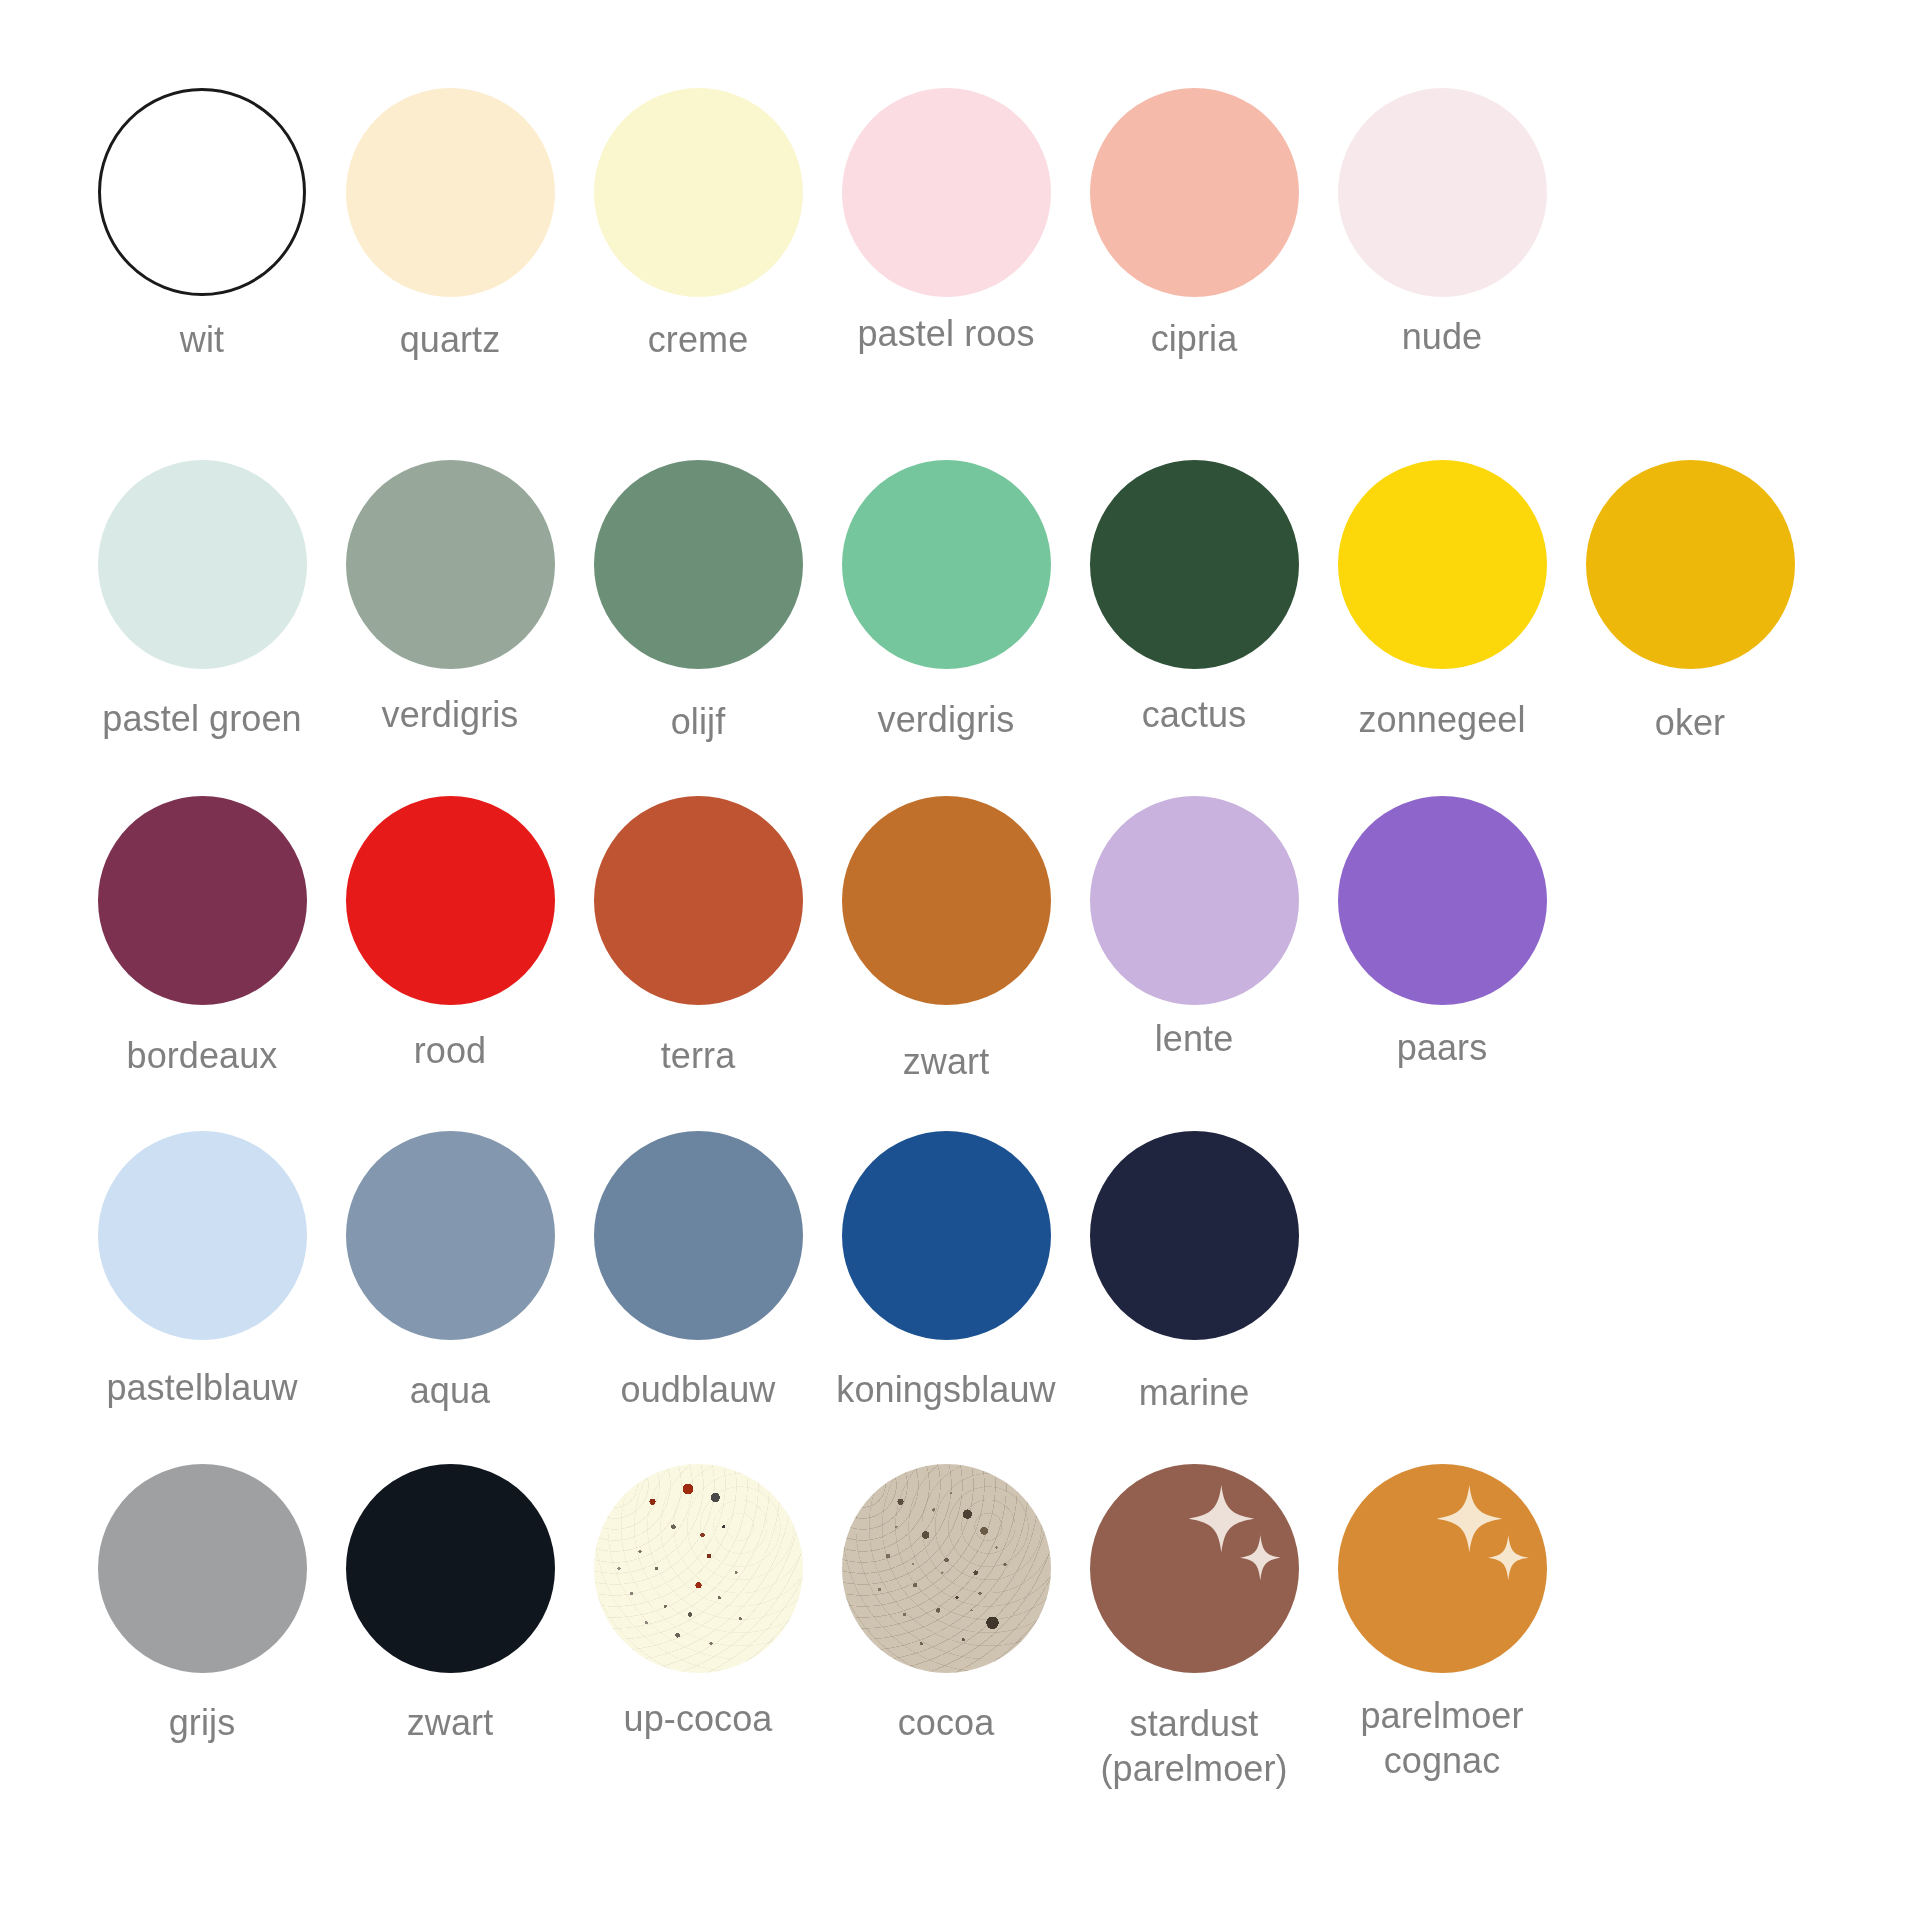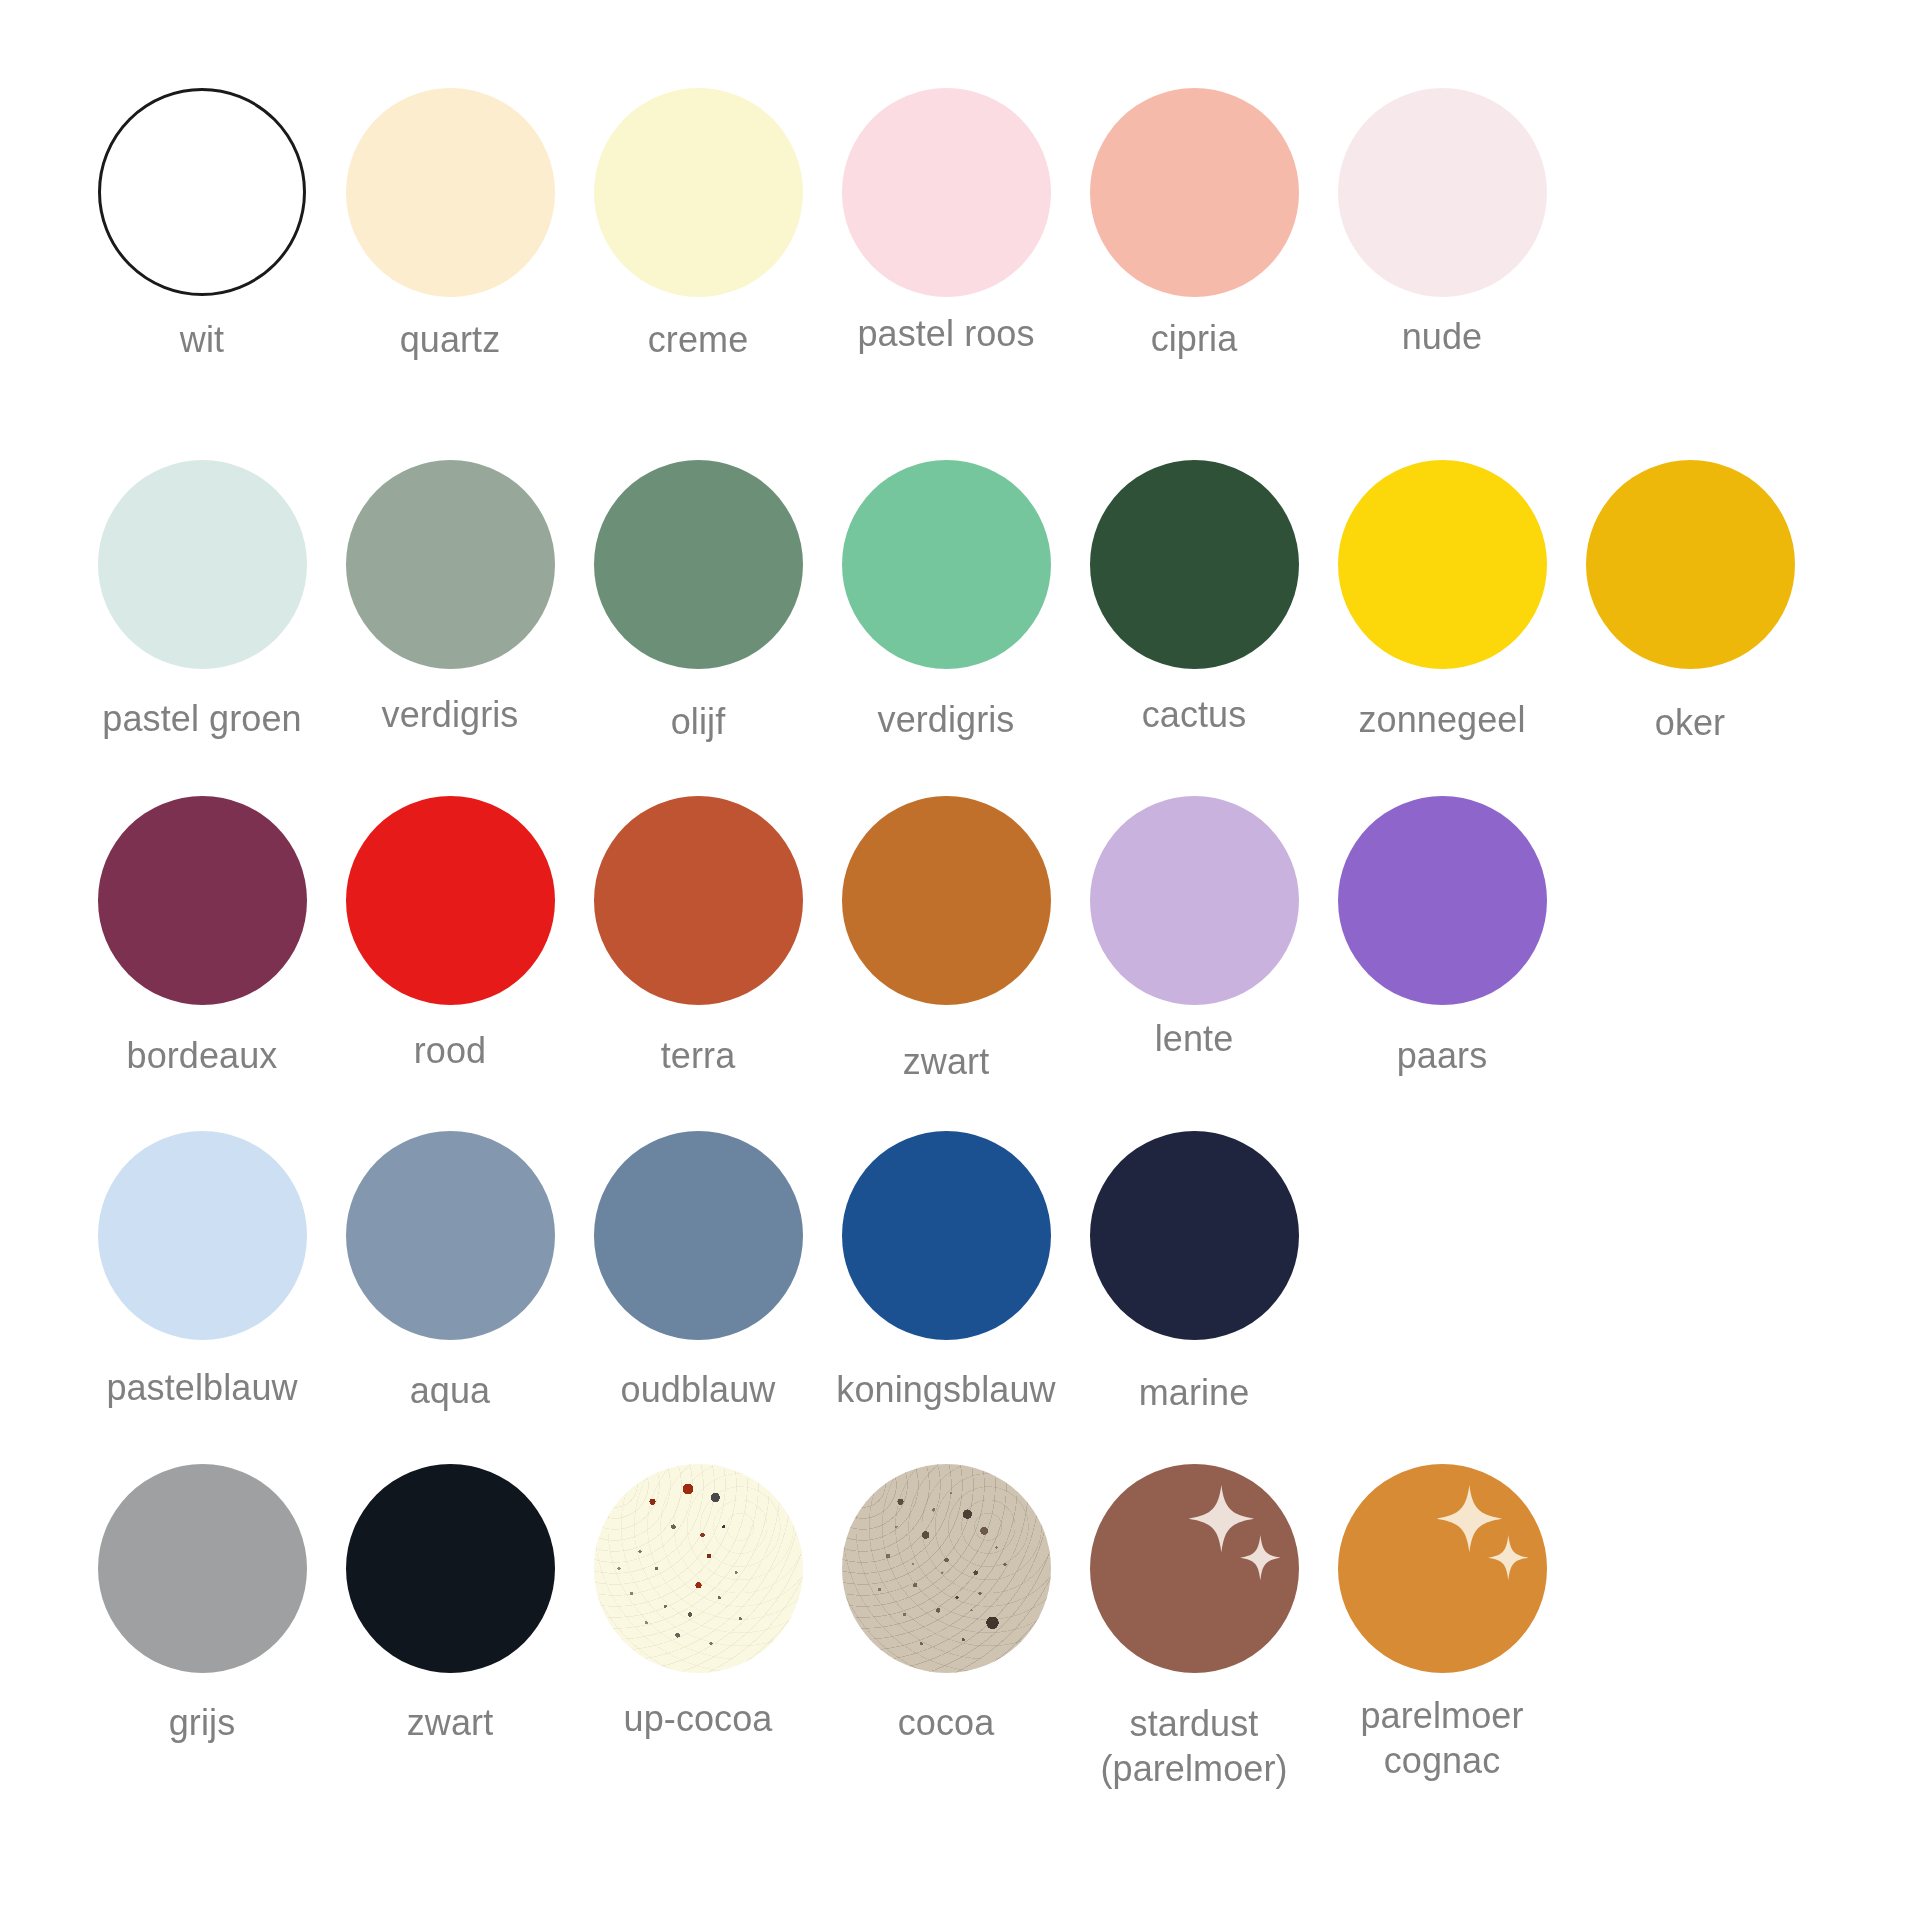--- a/index.html
+++ b/index.html
@@ -273,21 +273,21 @@
       <div class="swatch">
         <div class="disc-wrap">
           <div class="disc" style="background: rgb(201, 178, 222);"></div>
         </div>
         <div class="label" style="margin-top: 11px;">lente</div>
       </div>
       <div class="swatch">
         <div class="disc-wrap">
           <div class="disc" style="background: rgb(142, 102, 203);"></div>
         </div>
-        <div class="label" style="margin-top: 28px;">paars</div>
+        <div class="label" style="margin-top: 20px;">paars</div>
       </div>
     </div>
   <div class="row" id="row-4" style="left:78px;">
       <div class="swatch">
         <div class="disc-wrap">
           <div class="disc" style="background: rgb(205, 223, 242);"></div>
         </div>
         <div class="label" style="margin-top: 25px;">pastelblauw</div>
       </div>
       <div class="swatch">

